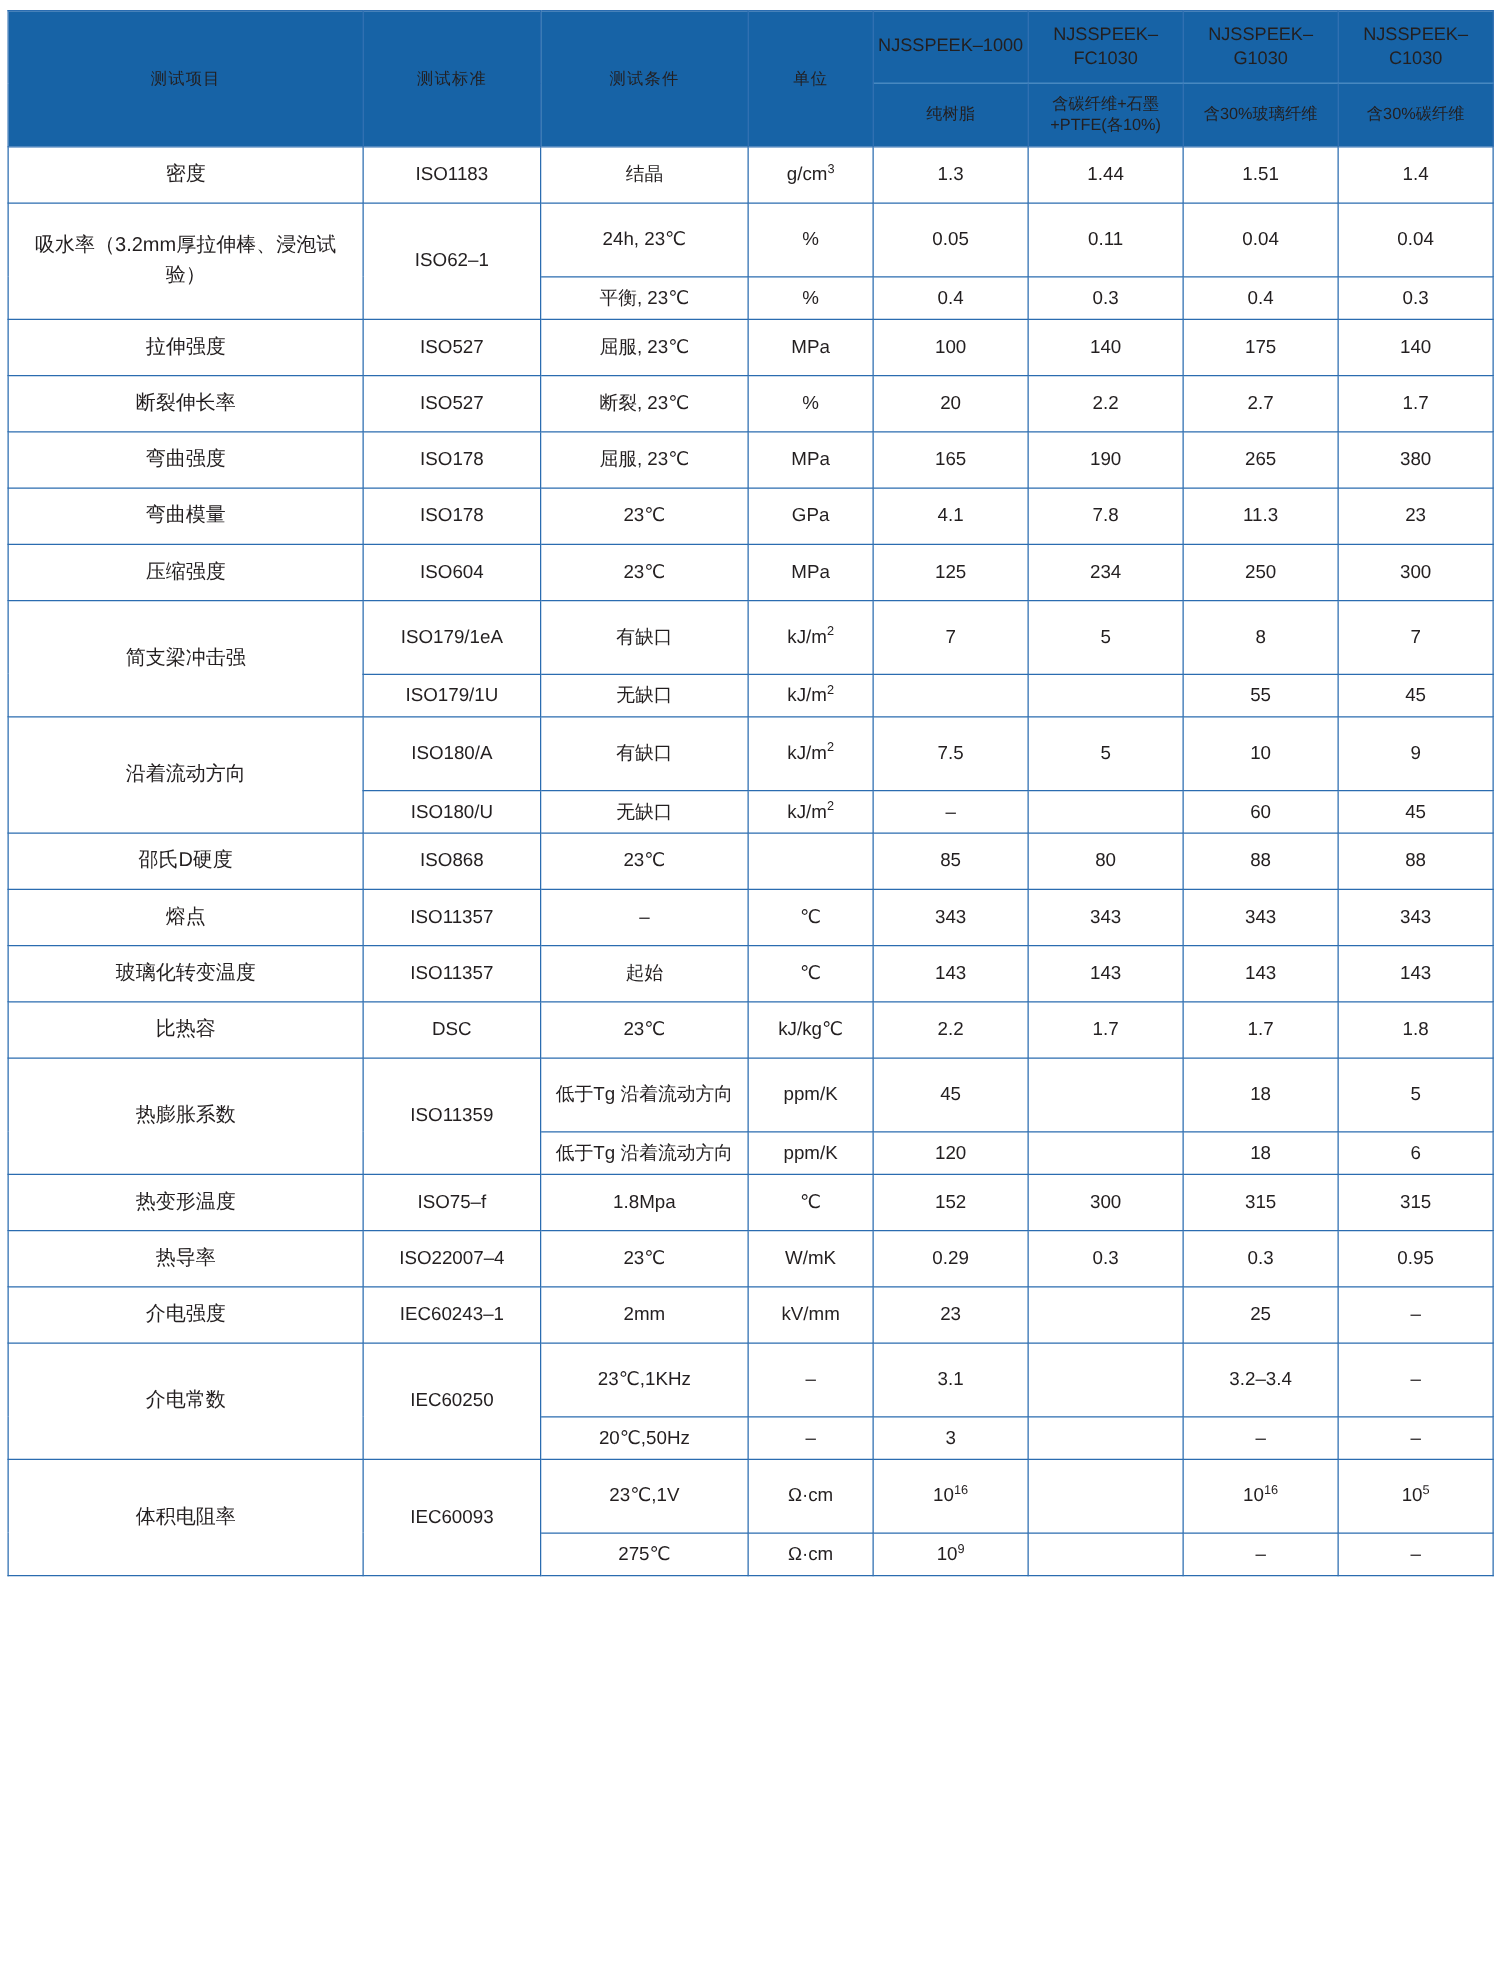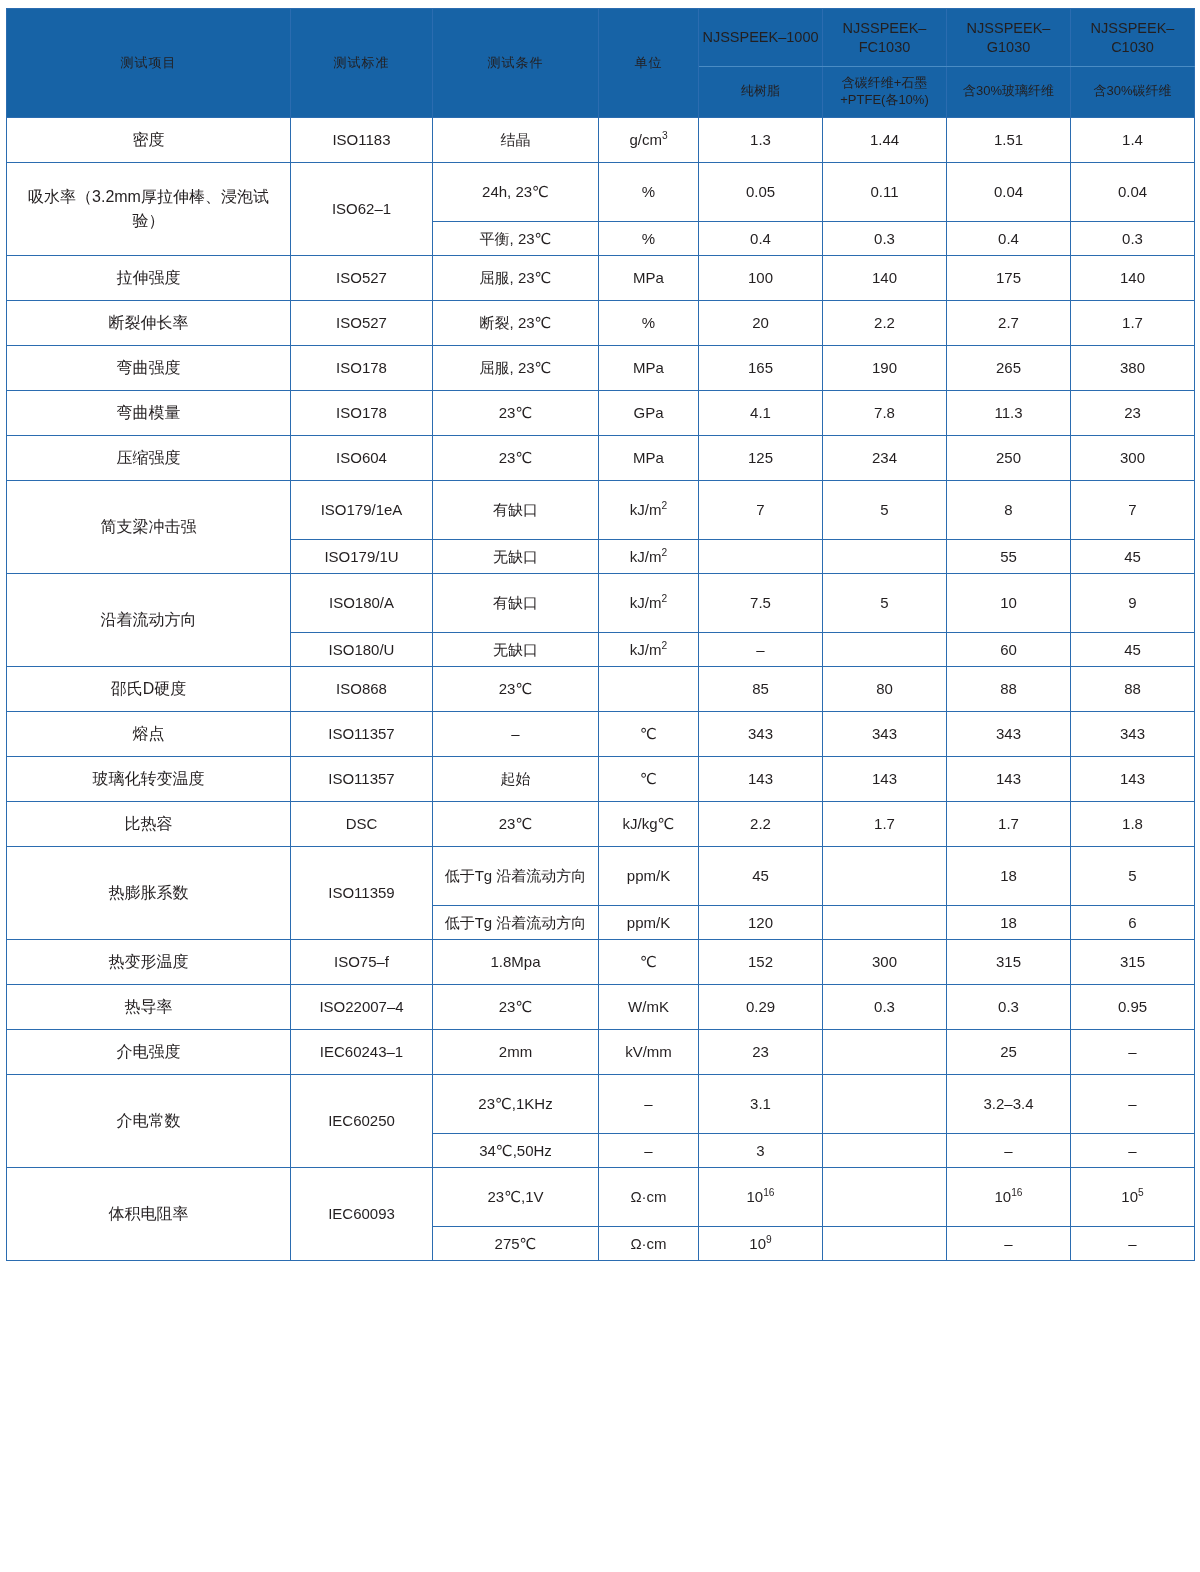--- a/index.html
+++ b/index.html
@@ -322,21 +322,21 @@
           <td class="item" rowspan="2">介电常数</td>
           <td class="std" rowspan="2">IEC60250</td>
           <td class="cond">23℃,1KHz</td>
           <td class="unit">–</td>
           <td class="val">3.1</td>
           <td class="val"></td>
           <td class="val">3.2–3.4</td>
           <td class="val">–</td>
         </tr>
         <tr>
-          <td class="cond">34℃,50Hz</td>
+          <td class="cond">20℃,50Hz</td>
           <td class="unit">–</td>
           <td class="val">3</td>
           <td class="val"></td>
           <td class="val">–</td>
           <td class="val">–</td>
         </tr>
         <tr class="tall">
           <td class="item" rowspan="2">体积电阻率</td>
           <td class="std" rowspan="2">IEC60093</td>
           <td class="cond">23℃,1V</td>

